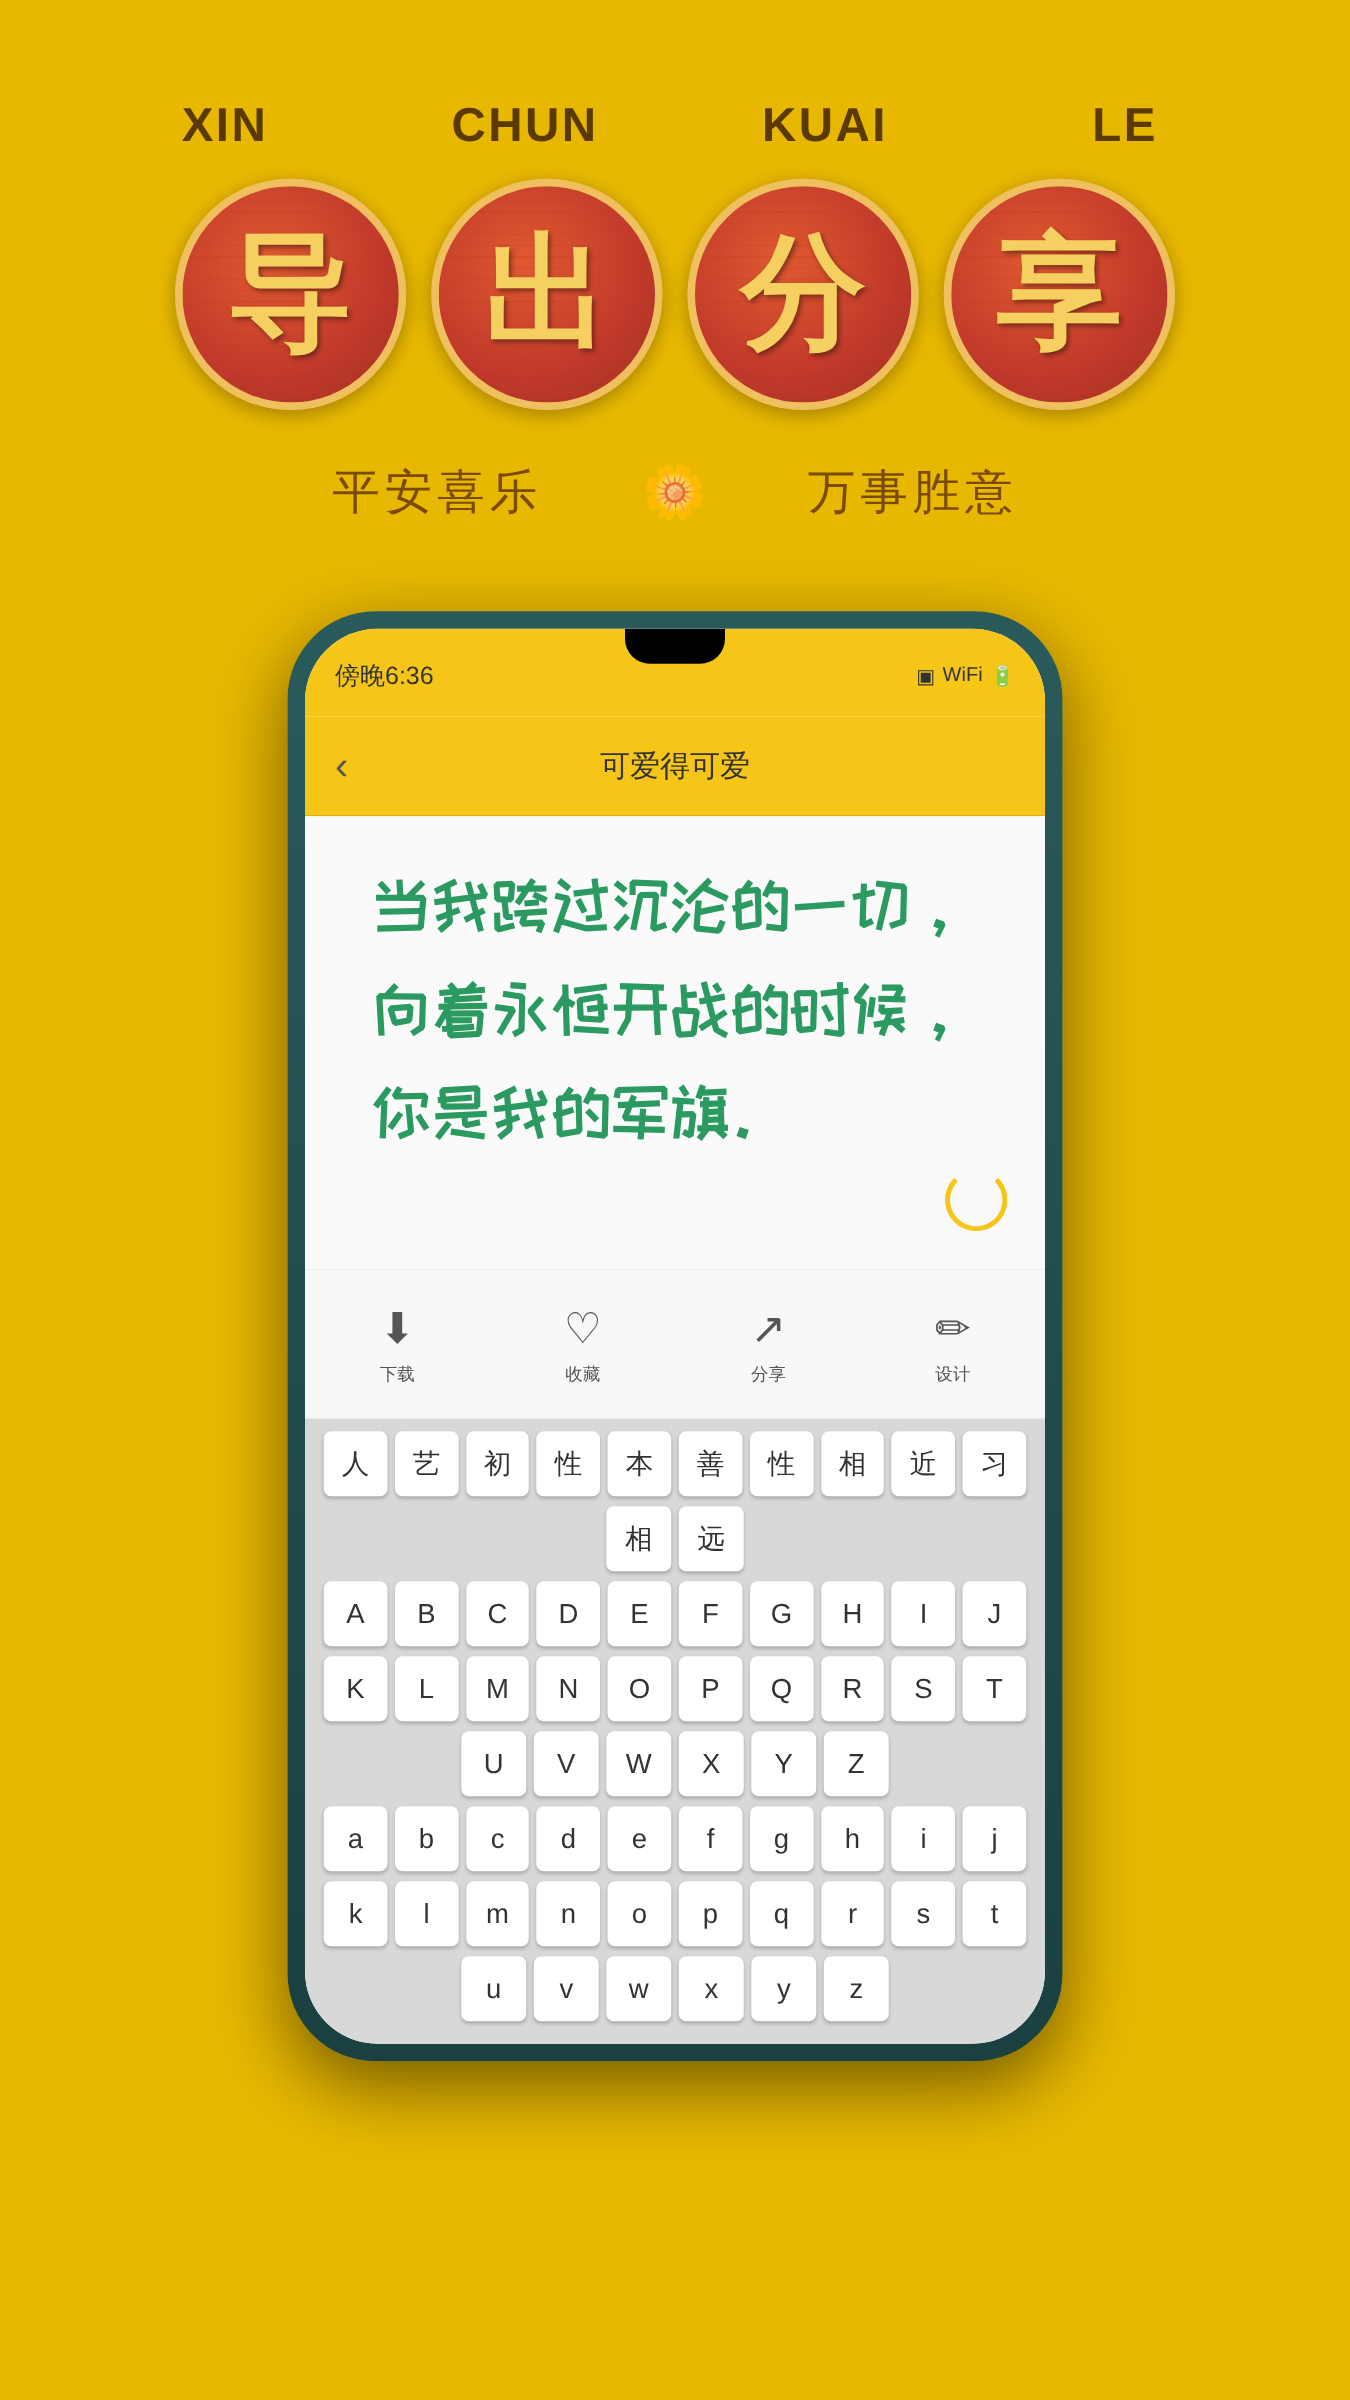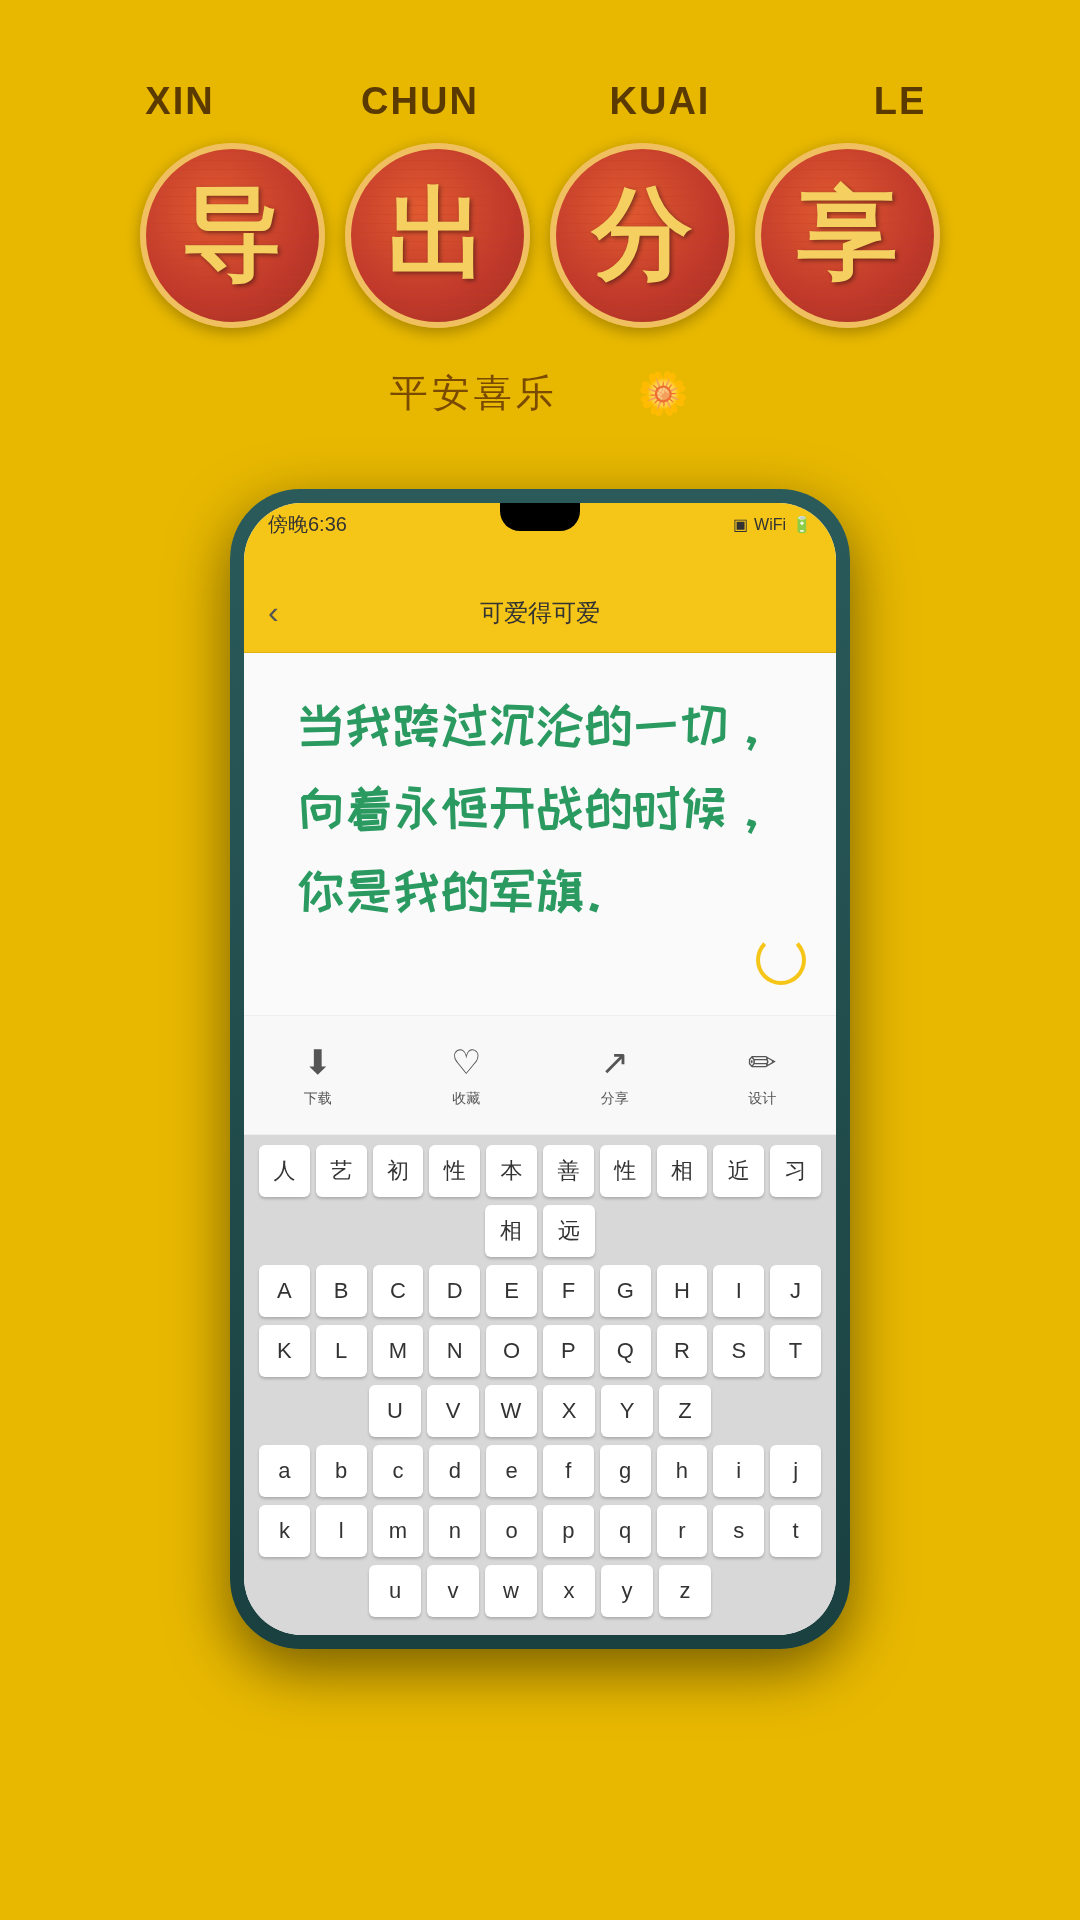--- a/index.html
+++ b/index.html
@@ -127,21 +127,21 @@
       flex-direction: column;
     }
 
     .phone-notch-area {
       background: #f5c518;
       height: 70px;
       position: relative;
       display: flex;
       align-items: flex-start;
       justify-content: space-between;
-      padding: 8px 24px 0;
+      padding: 24px 24px 0;
     }
 
     .status-bar {
       display: flex;
       justify-content: space-between;
       width: 100%;
       align-items: center;
     }
 
     .status-time {
@@ -320,20 +320,21 @@
       <span class="char">分</span>
     </div>
     <div class="chinese-circle">
       <span class="char">享</span>
     </div>
   </div>
 
   <div class="subtitle-row">
     <span class="subtitle-text">平安喜乐</span>
     <span class="lotus-icon">🌼</span>
+    <span class="subtitle-text">万事胜意</span>
   </div>
 </div>
 
 <div class="phone-container">
   <div class="phone-outer">
     <div class="phone-inner">
 
       <div class="phone-notch-area">
         <div class="status-bar">
           <span class="status-time">傍晚6:36</span>

